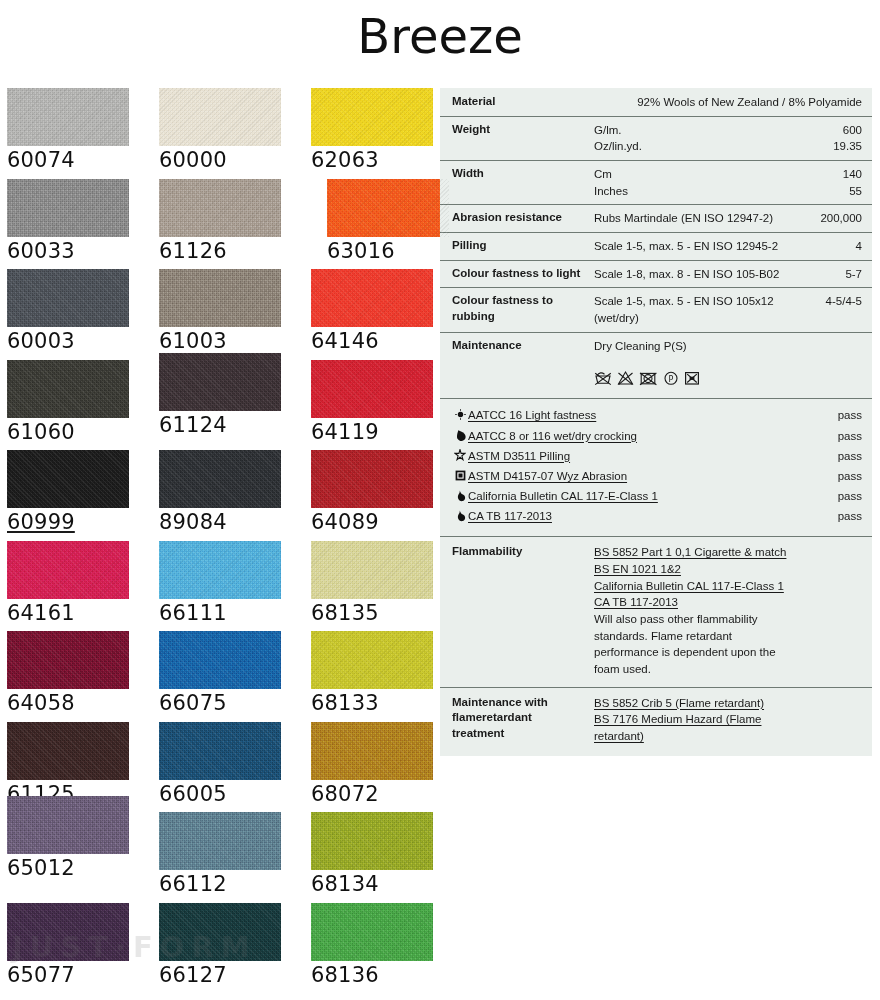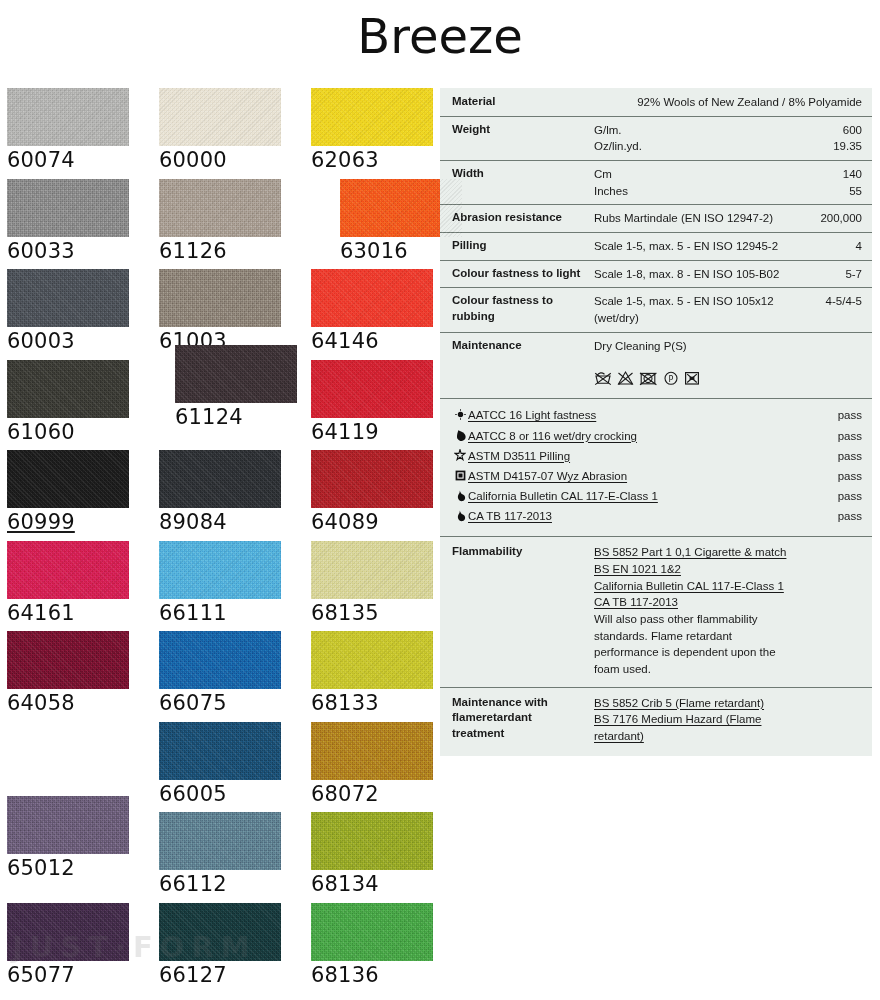--- a/index.html
+++ b/index.html
@@ -138,41 +138,41 @@
       <div class="swatch-label">62063</div>
     </div>
     <div class="swatch-cell" style="left: 7px; top: 90.5px;">
       <div class="swatch-chip" style="background: rgb(138, 138, 138);"></div>
       <div class="swatch-label">60033</div>
     </div>
     <div class="swatch-cell" style="left: 159px; top: 90.5px;">
       <div class="swatch-chip" style="background: rgb(168, 157, 146);"></div>
       <div class="swatch-label">61126</div>
     </div>
-    <div class="swatch-cell" style="left: 324px; top: 90.5px; padding-left: 16px;">
+    <div class="swatch-cell" style="left: 311px; top: 90.5px; padding-left: 16px;">
       <div class="swatch-chip" style="background: rgb(244, 89, 27);"></div>
       <div class="swatch-label">63016</div>
     </div>
     <div class="swatch-cell" style="left: 7px; top: 181px;">
       <div class="swatch-chip" style="background: rgb(75, 80, 87);"></div>
       <div class="swatch-label">60003</div>
     </div>
     <div class="swatch-cell" style="left: 159px; top: 181px;">
       <div class="swatch-chip" style="background: rgb(141, 131, 119);"></div>
       <div class="swatch-label">61003</div>
     </div>
     <div class="swatch-cell" style="left: 311px; top: 181px;">
       <div class="swatch-chip" style="background: rgb(239, 58, 44);"></div>
       <div class="swatch-label">64146</div>
     </div>
     <div class="swatch-cell" style="left: 7px; top: 271.5px;">
       <div class="swatch-chip" style="background: rgb(57, 57, 51);"></div>
       <div class="swatch-label">61060</div>
     </div>
-    <div class="swatch-cell" style="left: 159px; top: 257px; margin-left: 16px;">
+    <div class="swatch-cell" style="left: 159px; top: 265px;">
       <div class="swatch-chip" style="background: rgb(59, 48, 52);"></div>
       <div class="swatch-label">61124</div>
     </div>
     <div class="swatch-cell" style="left: 311px; top: 271.5px;">
       <div class="swatch-chip" style="background: rgb(211, 32, 48);"></div>
       <div class="swatch-label">64119</div>
     </div>
     <div class="swatch-cell" style="left: 7px; top: 362px; text-decoration: underline;">
       <div class="swatch-chip" style="background: rgb(27, 27, 27);"></div>
       <div class="swatch-label">60999</div>
@@ -201,20 +201,24 @@
       <div class="swatch-chip" style="background: rgb(118, 16, 46);"></div>
       <div class="swatch-label">64058</div>
     </div>
     <div class="swatch-cell" style="left: 159px; top: 543px;">
       <div class="swatch-chip" style="background: rgb(21, 99, 168);"></div>
       <div class="swatch-label">66075</div>
     </div>
     <div class="swatch-cell" style="left: 311px; top: 543px;">
       <div class="swatch-chip" style="background: rgb(200, 198, 43);"></div>
       <div class="swatch-label">68133</div>
+    </div>
+    <div class="swatch-cell" style="left: 7px; top: 633.5px;">
+      <div class="swatch-chip" style="background: rgb(58, 36, 35);"></div>
+      <div class="swatch-label">61125</div>
     </div>
     <div class="swatch-cell" style="left: 159px; top: 633.5px;">
       <div class="swatch-chip" style="background: rgb(25, 77, 114);"></div>
       <div class="swatch-label">66005</div>
     </div>
     <div class="swatch-cell" style="left: 311px; top: 633.5px;">
       <div class="swatch-chip" style="background: rgb(176, 128, 28);"></div>
       <div class="swatch-label">68072</div>
     </div>
     <div class="swatch-cell" style="left: 7px; top: 708px;">

